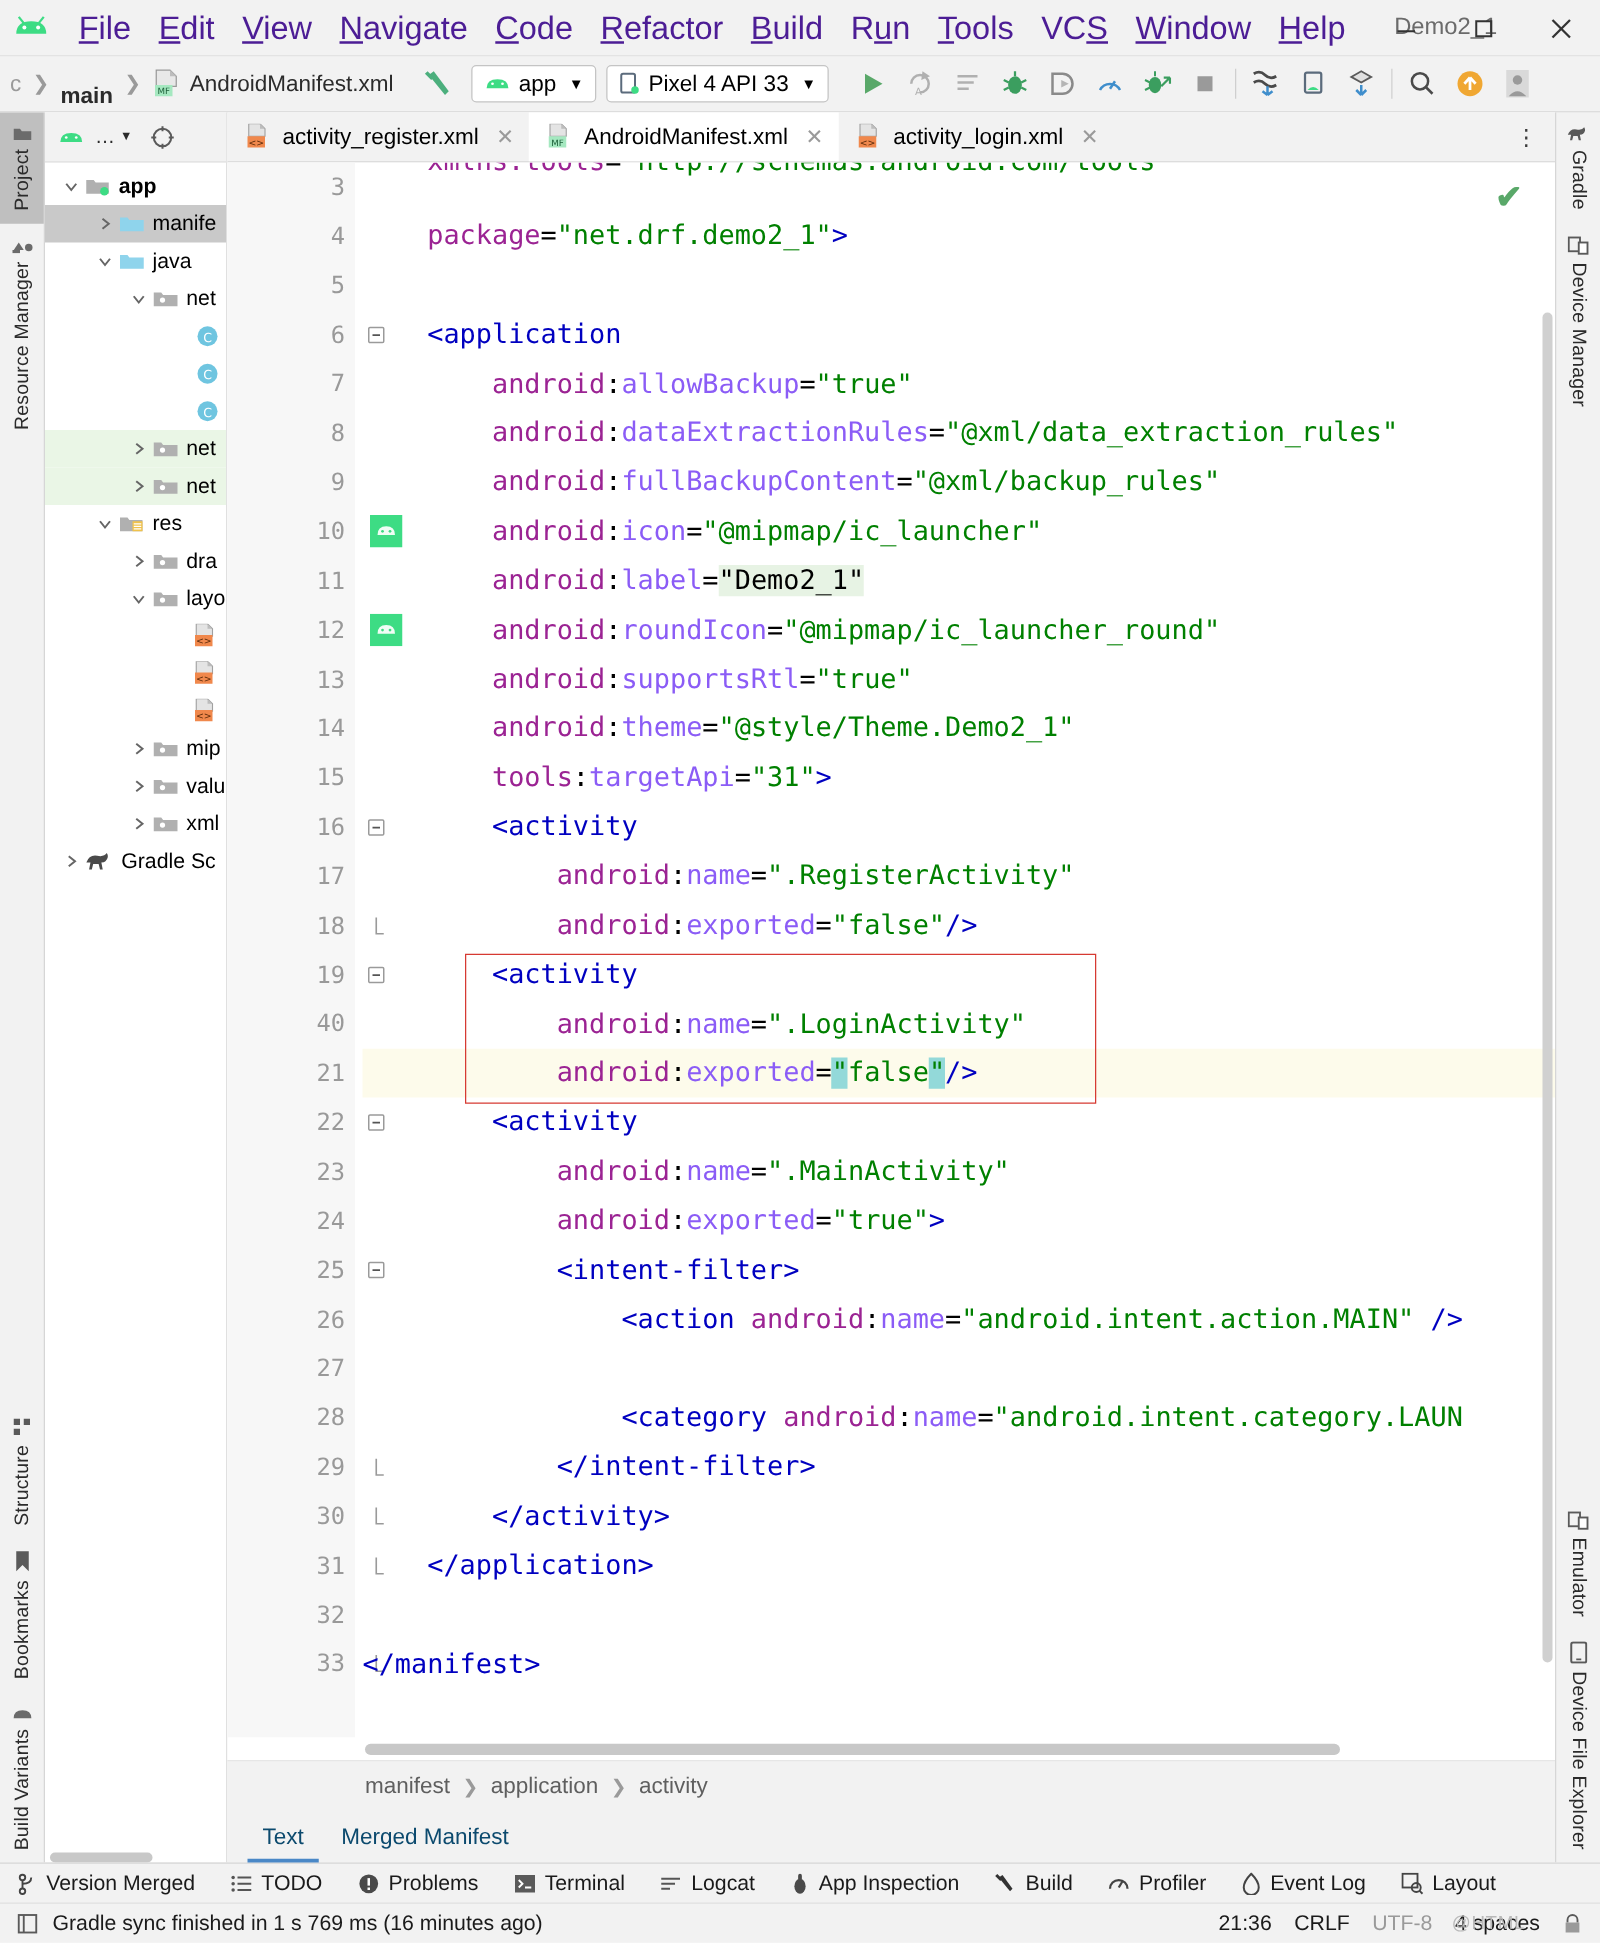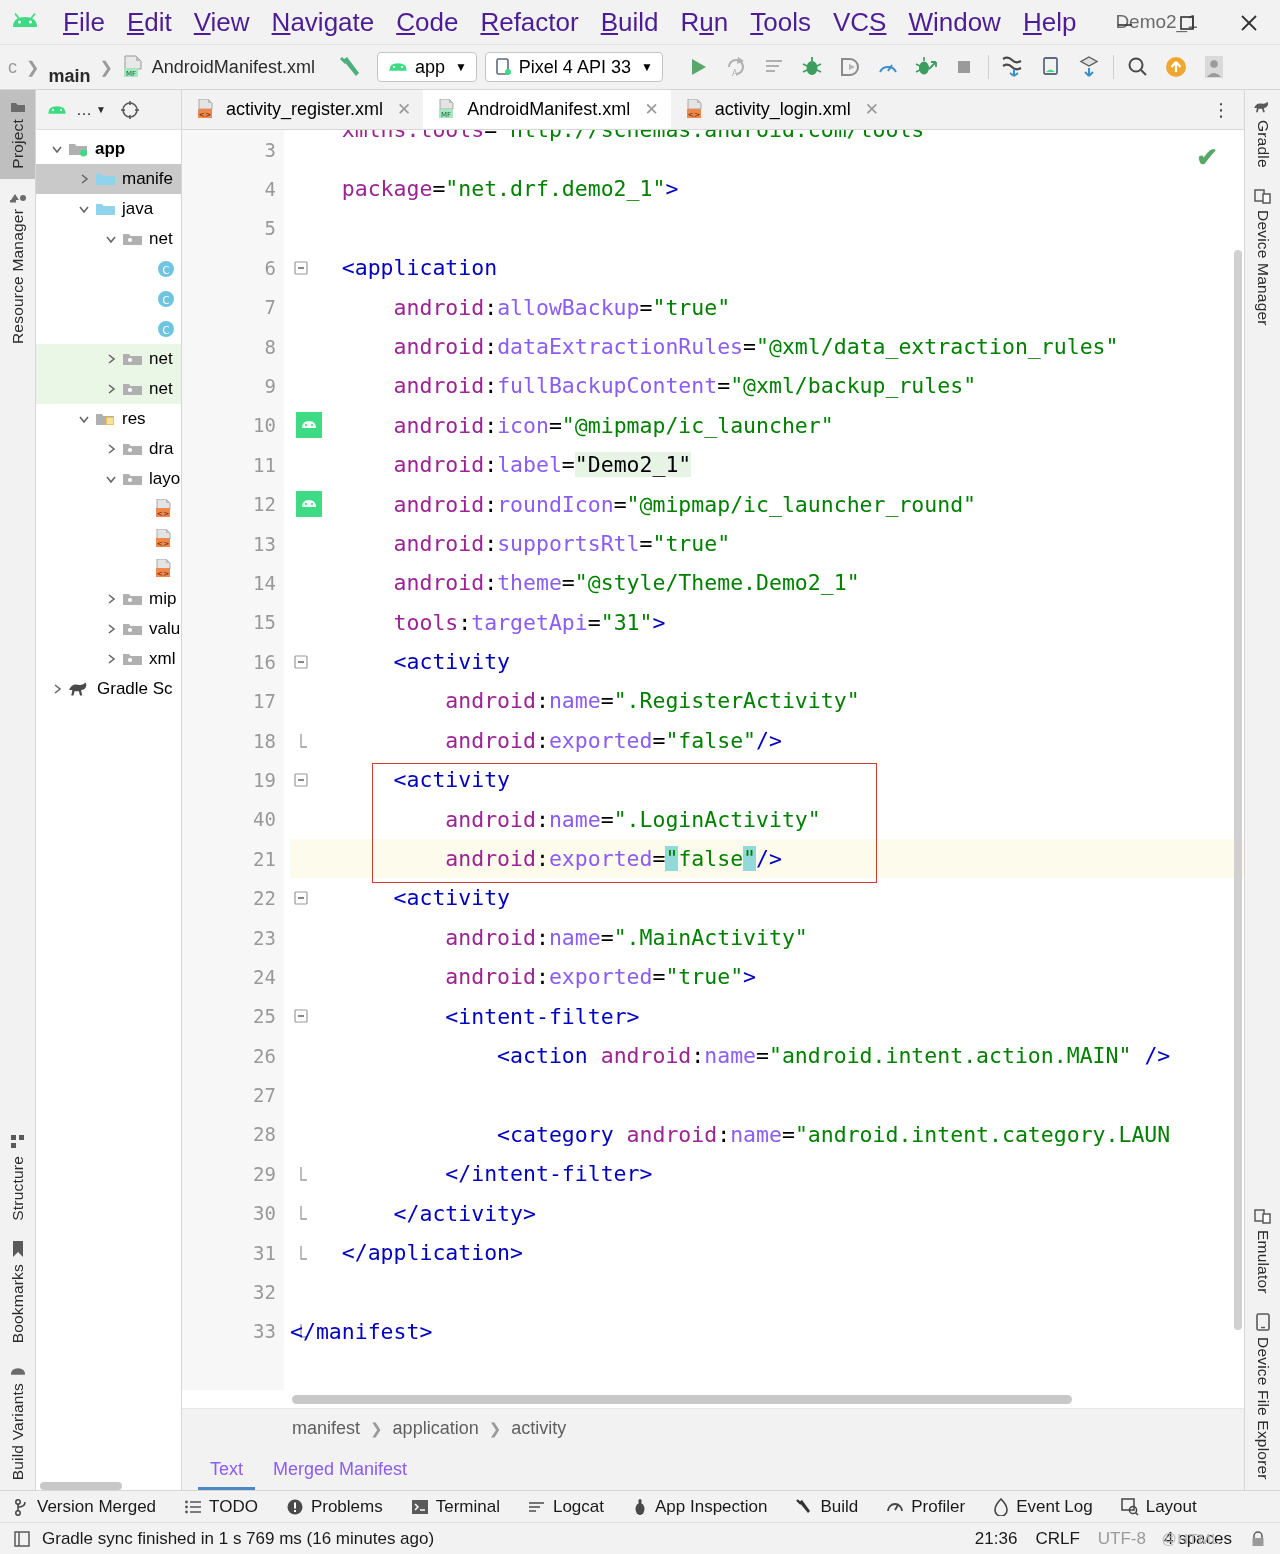--- a/index.html
+++ b/index.html
@@ -122,21 +122,21 @@
   .vscroll { position:absolute; right: 2px; top: 0px; width: 8px; height: 1070px; }
   .vscroll .thumb { position:absolute; top: 120px; width: 8px; height: 1080px; background:#d0d0d0; border-radius:4px;}
 
   .hscroll-wrap { height: 18px; background: #fff; display:flex; align-items:center; padding-left:110px; padding-right:14px;}
   .hscroll { height: 9px; background:#c8c8c8; border-radius:5px; width: 780px;}
 
   .breadcrumb-bar { height: 40px; background: #f2f2f2; display: flex; align-items: center; padding-left: 110px; font-size: 18px; color: #5f5f5f; gap:0px; border-top:1px solid #e6e6e6;}
   .bc-sep { color: #9a9a9a; padding: 0 10px; font-size: 15px;}
 
   .mode-tabs { height: 42px; background: #f2f2f2; display: flex; align-items: stretch; padding-left: 16px; gap: 6px; }
-  .mtab { display:flex; align-items:center; padding: 0 12px; font-size:18px; color:#8b5cf6; position:relative;}
+  .mtab { display:flex; align-items:center; padding: 0 12px; font-size:18px; color:#0c4a6e; position:relative;}
   .mtab.active:after { content:""; position:absolute; left:0; right:0; bottom:0; height:3px; background:#4a88c7; }
 
   
   .toolwin-bar {
     height: 32px; background: #f2f2f2; display: flex; align-items: center;
     border-top: 1px solid #d6d6d6; font-size: 17px; color: #1a1a1a; flex:none;
   }
   .tw-item { display:flex; align-items:center; gap: 7px; padding: 0 14px; white-space: nowrap;}
   .statusbar {
     height: 32px; background: #f2f2f2; display: flex; align-items: center;

